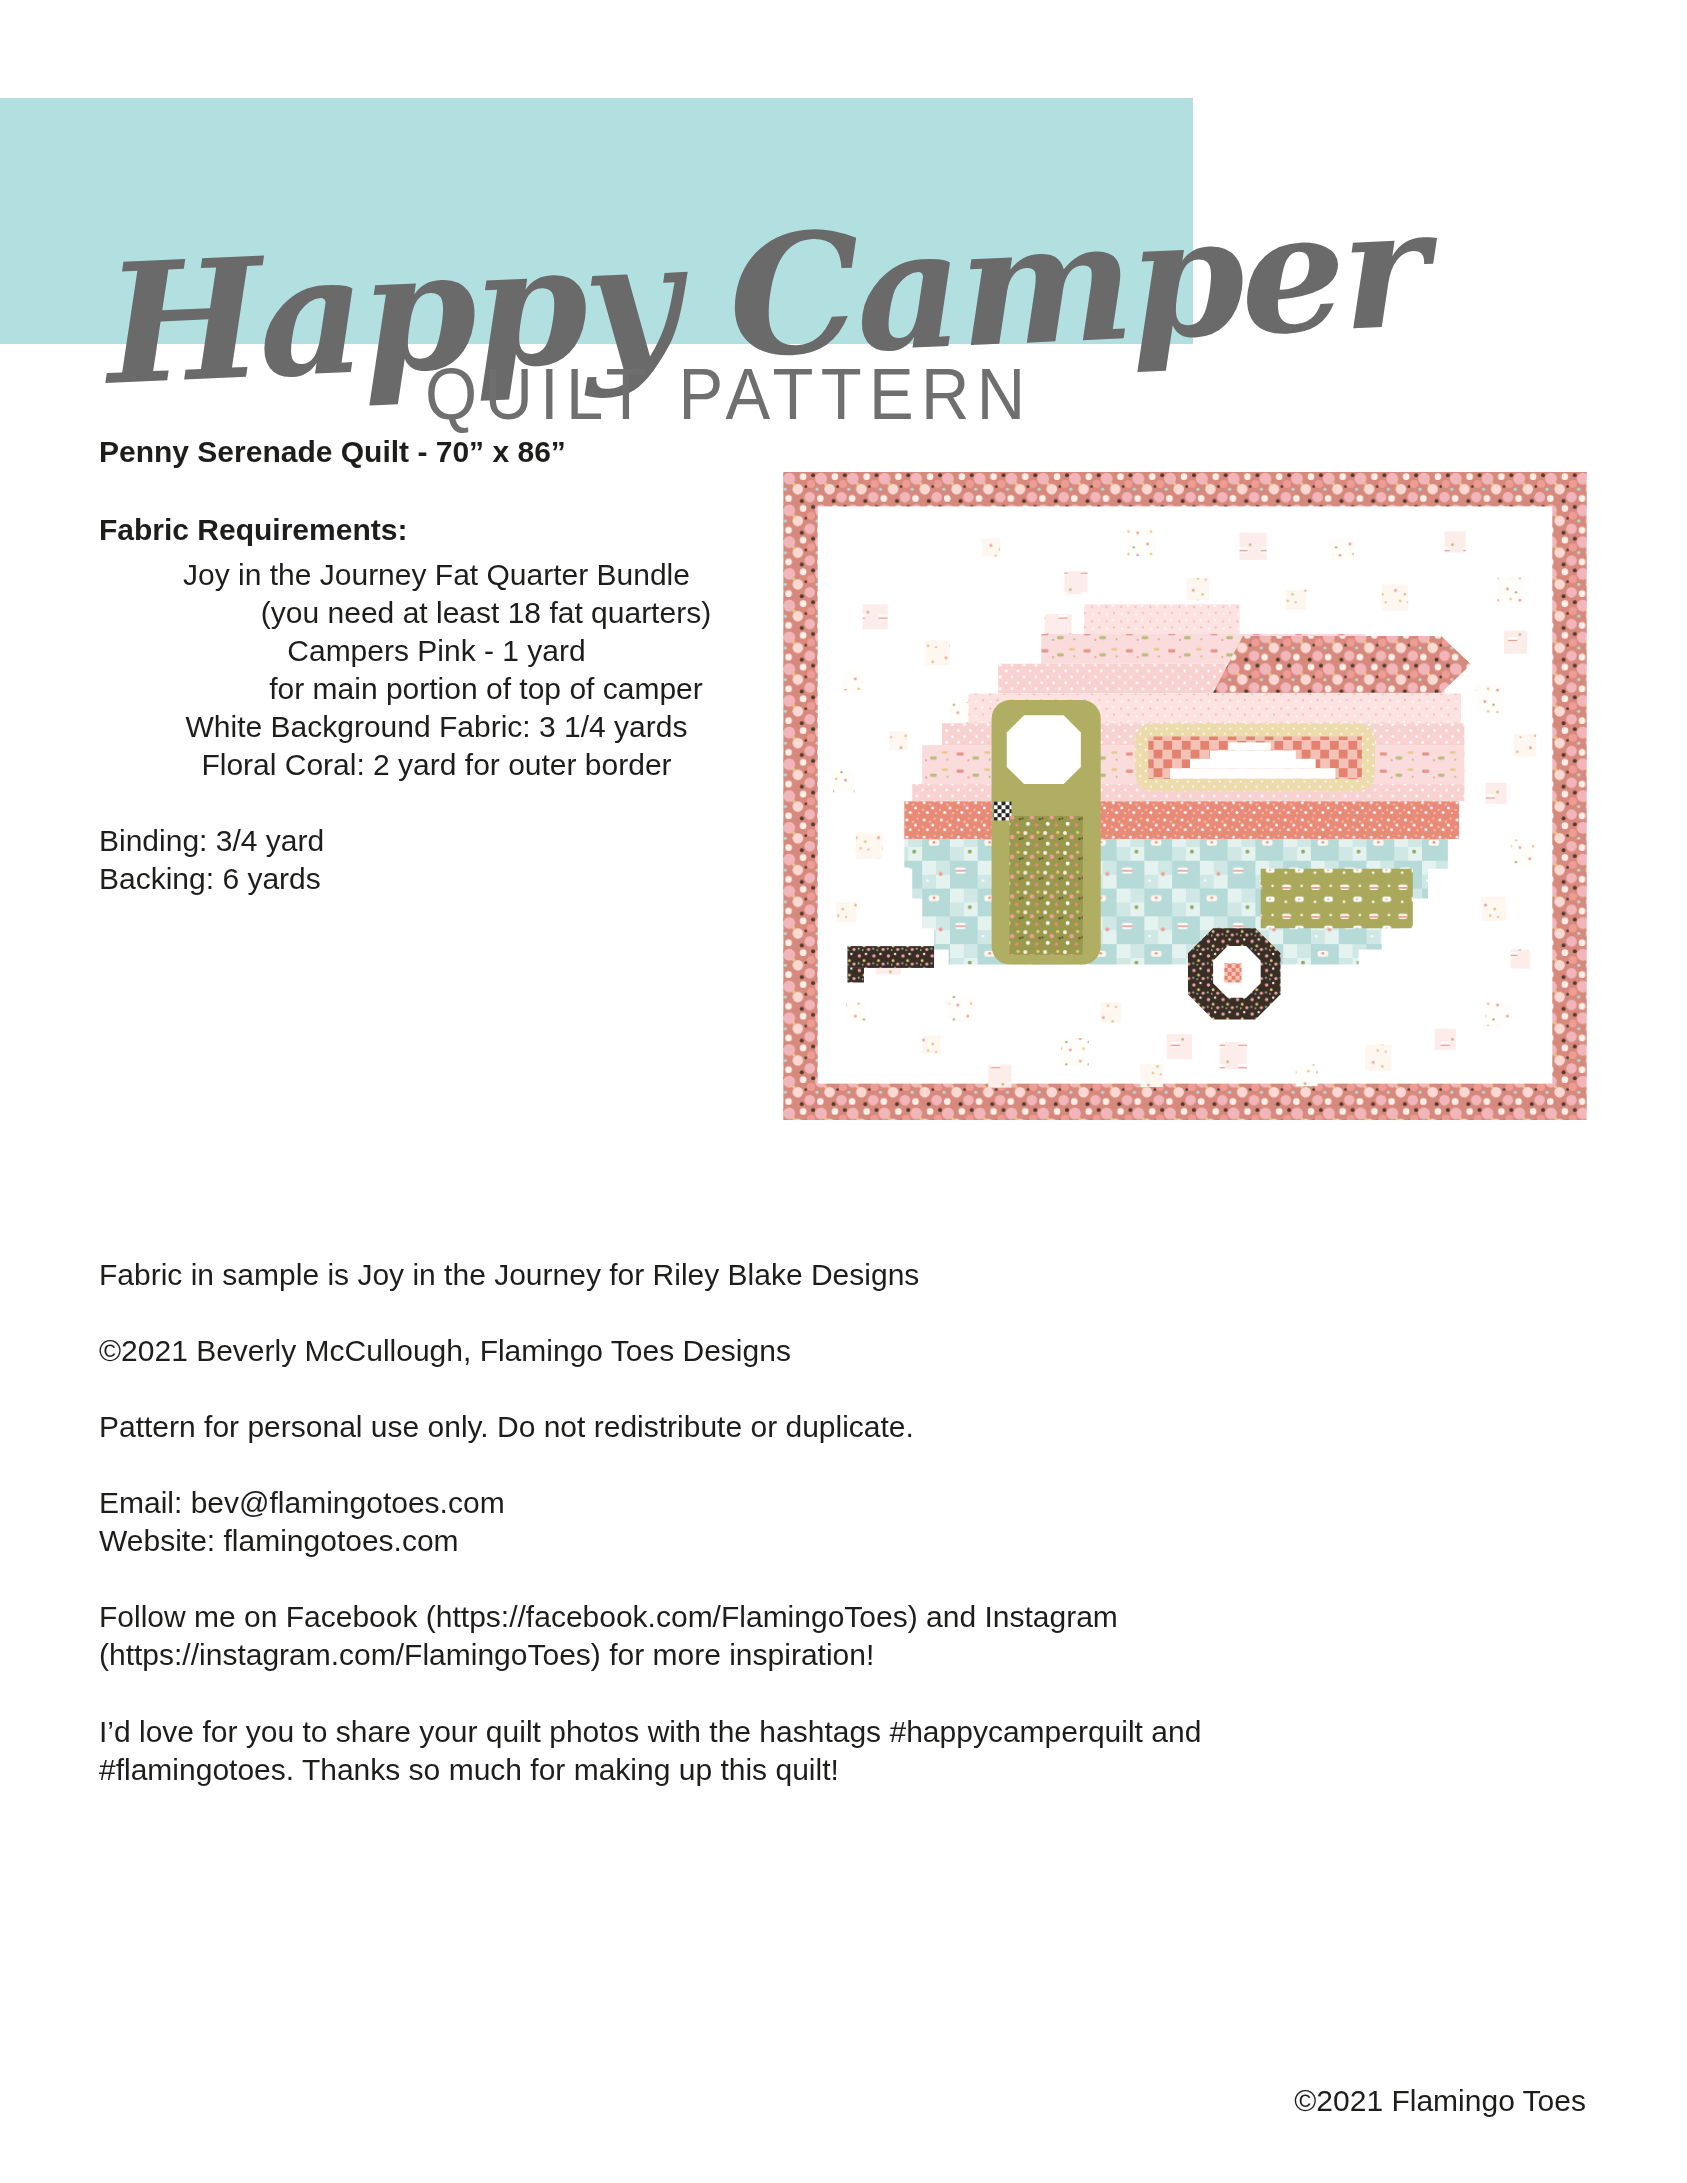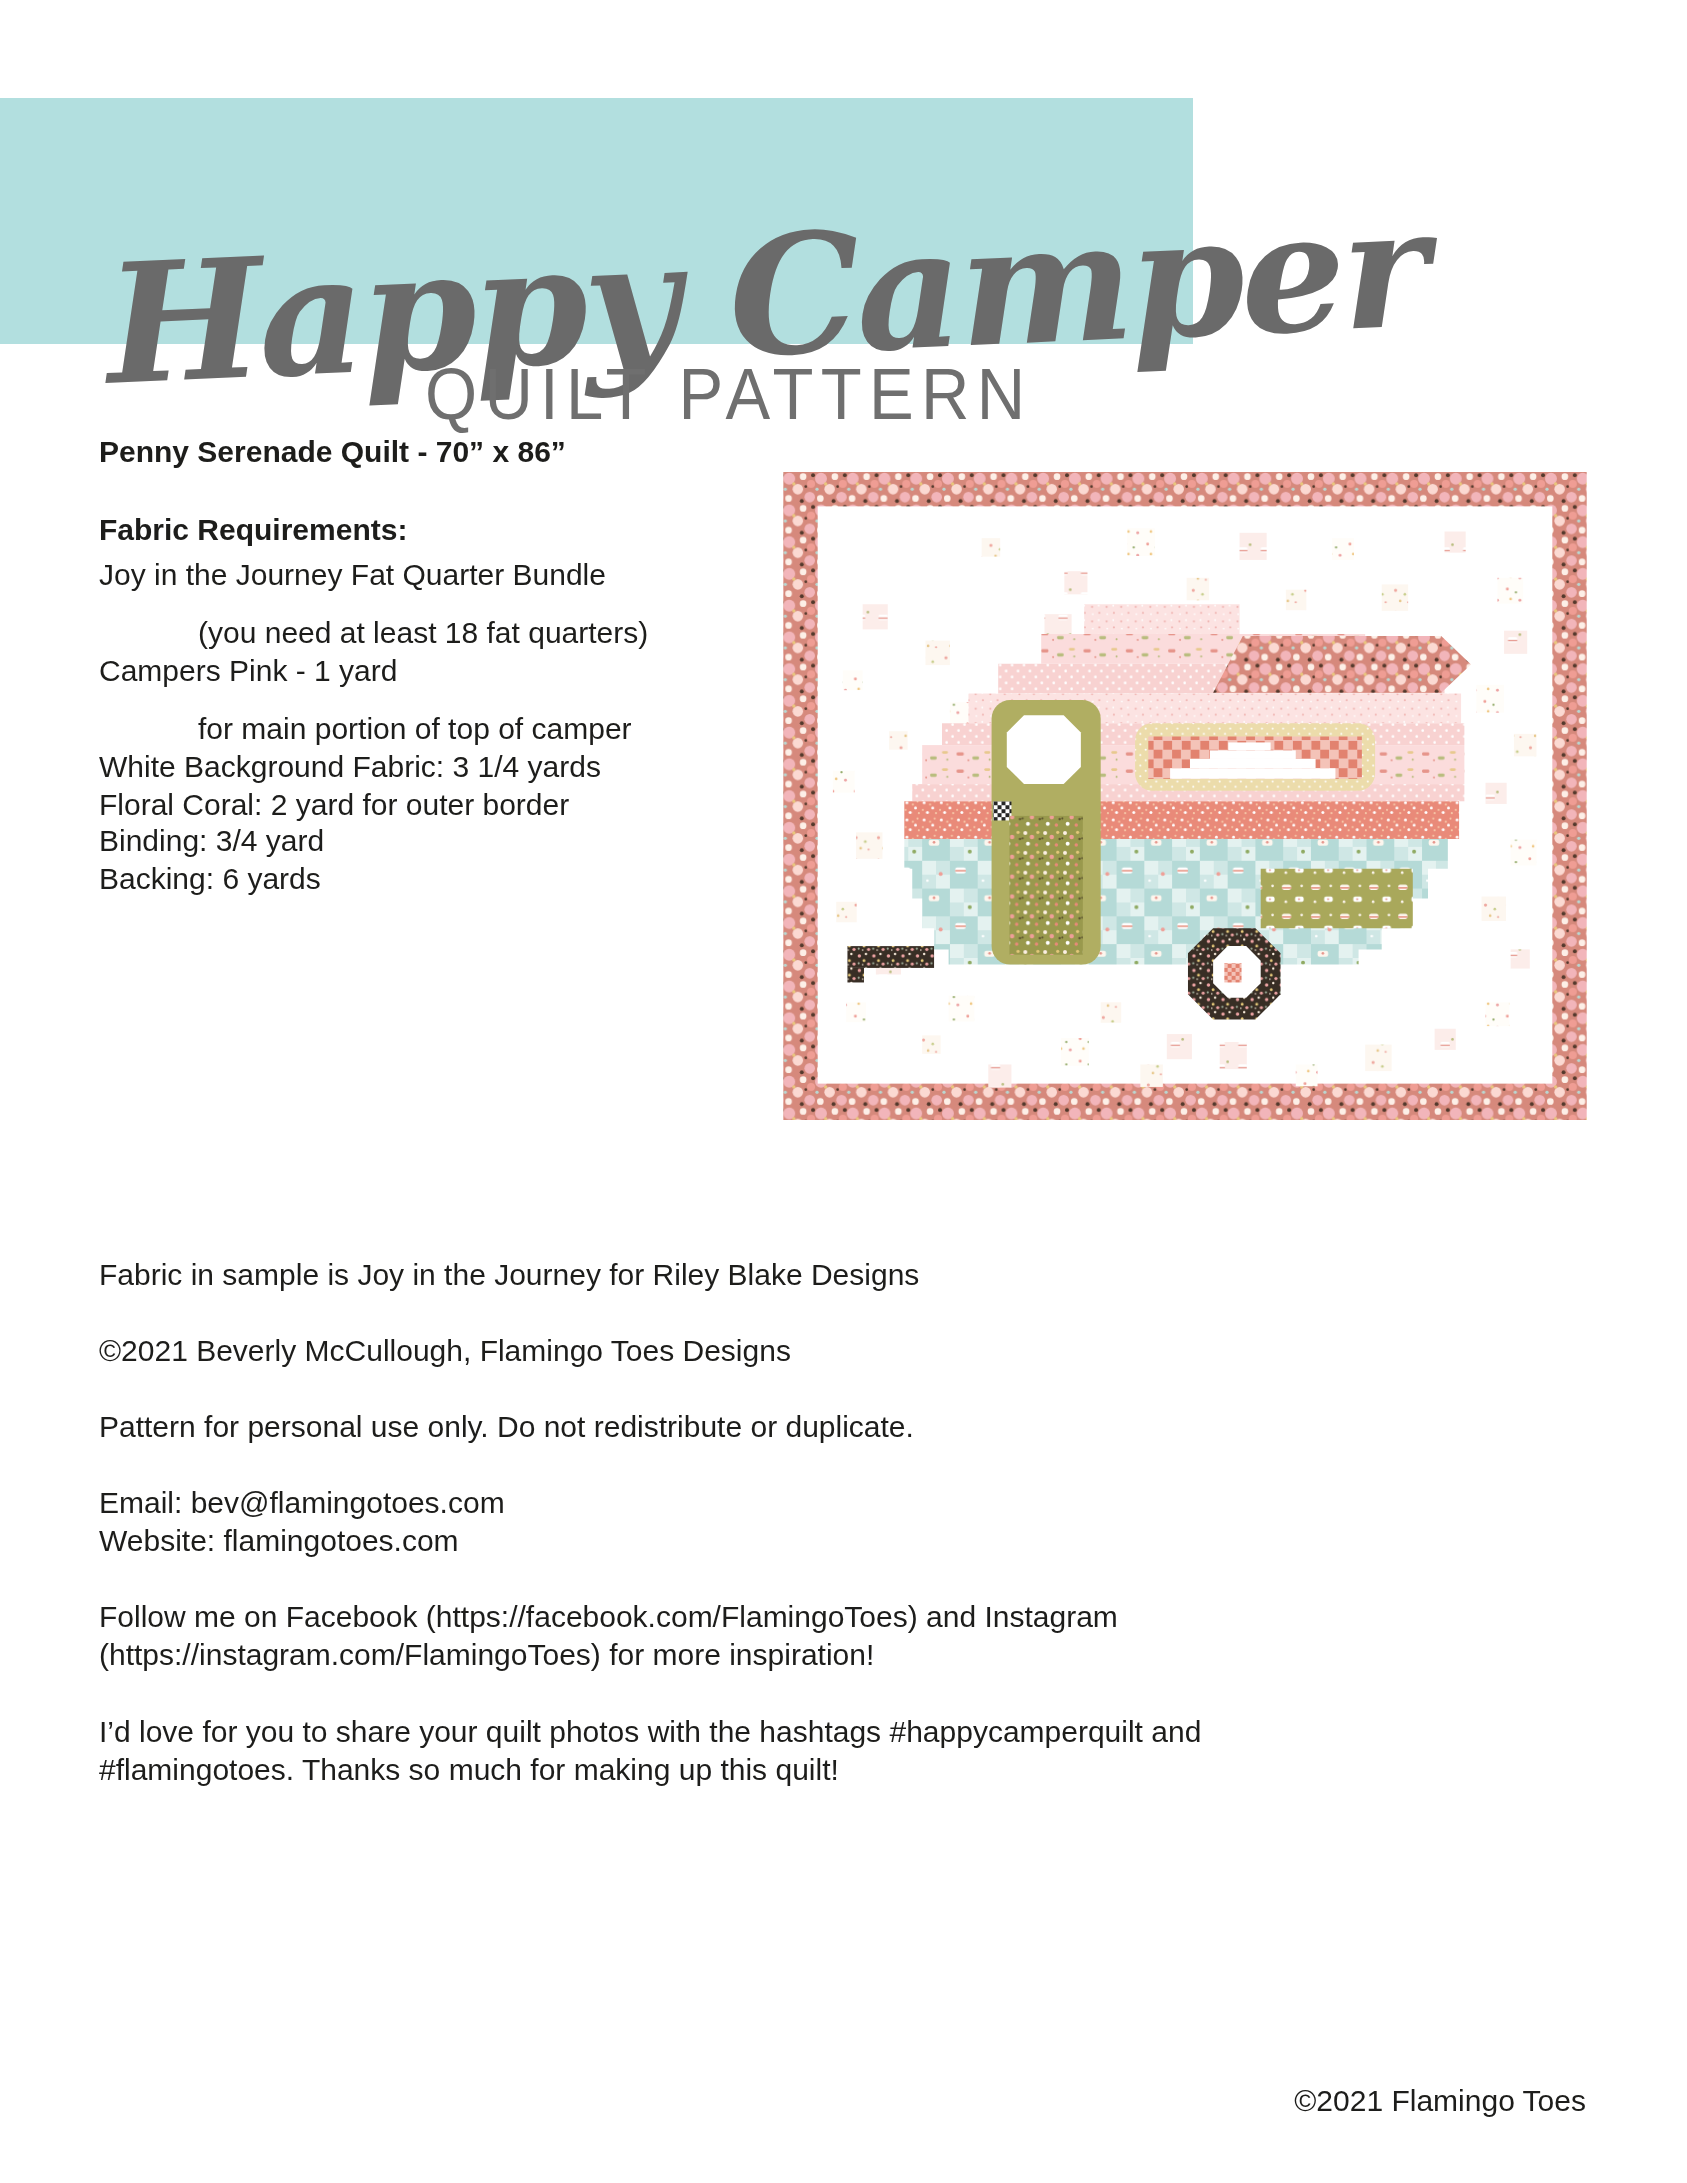--- a/index.html
+++ b/index.html
@@ -39,22 +39,22 @@
   }
   
   .tline{
     position:absolute;left:99px;
     font-size:30px;line-height:38px;
     white-space:pre;
     margin-top:36px;
   }
   .bold{font-weight:bold;}
   .fab-list{position:absolute;left:99px;top:556px;width:675px;}
-  .fab-list .row{font-size:30px;line-height:38px;white-space:pre;}
-  .fab-list .indent{padding-left:99px;margin-top:20px;}
+  .fab-list .row{font-size:30px;line-height:38px;white-space:pre;text-align:center;}
+  .fab-list .indent{padding-left:99px;}
   .sup-list{position:absolute;left:99px;top:822px;width:675px;}
   .sup-list .row{font-size:30px;line-height:38px;white-space:pre;}
   .para{position:absolute;left:99px;width:1389px;}
   .para .row{font-size:30px;line-height:38px;white-space:pre;}
   .footer{
     position:absolute;right:101px;top:2006px;
     text-align:right;font-size:30px;line-height:38px;white-space:pre;
   }
   
   .quilt{

